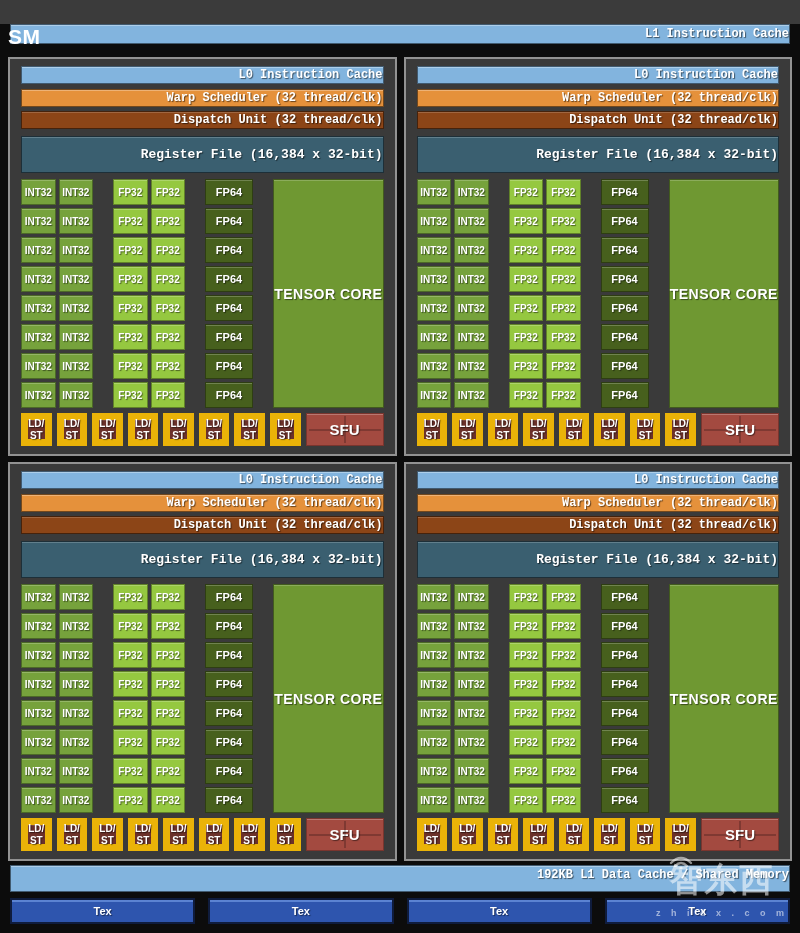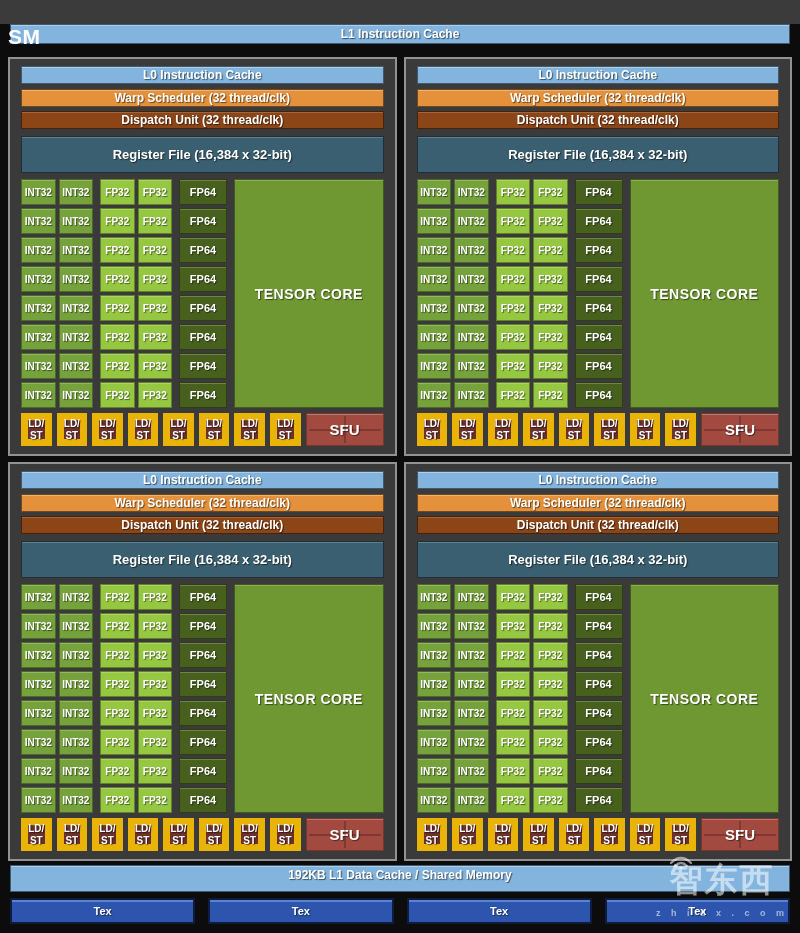--- a/index.html
+++ b/index.html
@@ -11,43 +11,44 @@
   }
   .page { width:800px; height:933px; background:#3b3b3b; }
   .sm { position:relative; width:800px; height:920px; background:#0c0c0c; }
 
   .sm-title {
     position:absolute; top:1px; left:8px;
     font-size:21px; font-weight:bold; color:#ffffff; letter-spacing:.5px;
   }
 
   .bar {
-    color:#fff; font-weight:bold; font-size:12px; text-align:center;
+    color:#fff; font-weight:bold; font-size:12px; text-align:right;
     text-shadow:1px 1px 1px rgba(0,0,0,.55);
     border:1px solid rgba(0,0,0,.5);
+    font-family:Liberation Mono, monospace;
   }
   .l1 {
     margin:24px 10px 0; height:20px; line-height:18px;
     background:#82b4de; box-shadow:inset 0 1px 0 rgba(255,255,255,.35);
   }
 
   .quads {
     display:grid; grid-template-columns:1fr 1fr;
     column-gap:7px; row-gap:6px; margin:13px 8px 0;
   }
   .quad {
     height:399px; background:#3a3a3a;
     border:2px solid #929292; padding:7px 11px 8px;
   }
   .l0 { height:18px; line-height:16px; background:#82b4de; box-shadow:inset 0 1px 0 rgba(255,255,255,.35); }
   .warp { height:18px; line-height:16px; background:#e5913b; margin-top:5px; box-shadow:inset 0 1px 0 rgba(255,255,255,.3); }
   .dispatch { height:18px; line-height:16px; background:#8c4517; margin-top:4px; box-shadow:inset 0 1px 0 rgba(255,255,255,.18); }
   .regfile { height:37px; line-height:35px; background:#3a5f70; margin-top:7px; font-size:13px; box-shadow:inset 0 1px 0 rgba(255,255,255,.2); }
 
-  .coregrid { display:flex; gap:7px; margin-top:6px; height:229px; }
+  .coregrid { display:flex; gap:20px; margin-top:6px; height:229px; }
   .cellgrid { display:grid; gap:3px; grid-auto-rows:1fr; }
   .cellgrid.int32, .cellgrid.fp32 { grid-template-columns:1fr 1fr; width:72px; flex:none; }
   .cellgrid.fp64 { grid-template-columns:1fr; width:48px; flex:none; }
   .cell {
     display:flex; align-items:center; justify-content:center;
     color:#fff; font-weight:bold; font-size:10px;
     text-shadow:1px 1px 1px rgba(0,0,0,.5);
     border:1px solid rgba(0,0,0,.35);
     box-shadow:inset 0 1px 0 rgba(255,255,255,.22);
   }

